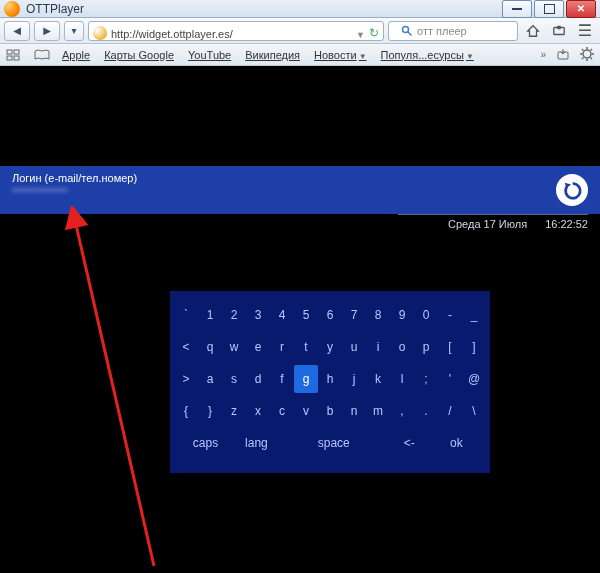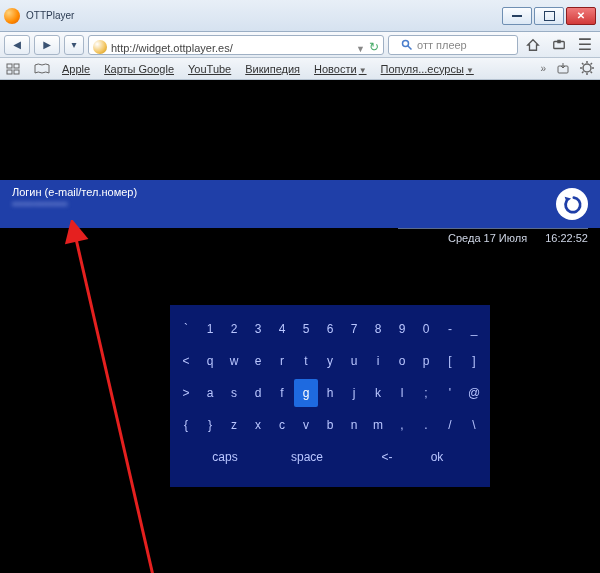--- a/index.html
+++ b/index.html
@@ -5,27 +5,27 @@
   * { box-sizing: border-box; margin: 0; padding: 0; }
   body {
     font-family: "Segoe UI", Tahoma, sans-serif;
     width: 600px;
     height: 573px;
     overflow: hidden;
     background: #000;
   }
   
   .titlebar {
-    height: 32px;
+    height: 18px;
     background: linear-gradient(#e8eff7, #d6e2f0);
     border-bottom: 1px solid #9aaec4;
     display: flex;
     align-items: center;
     padding: 0 4px;
-    font-size: 10px;
+    font-size: 12px;
     color: #2b3b52;
   }
   .titlebar .ff-icon {
     width: 16px; height: 16px;
     border-radius: 50%;
     background: radial-gradient(circle at 30% 30%, #ffd27a, #ff8a00 60%, #d95700);
     margin-right: 6px;
     display: inline-block;
   }
   .titlebar .title-text { flex: 1; }
@@ -405,20 +405,21 @@
         <div class="key">b</div>
         <div class="key">n</div>
         <div class="key">m</div>
         <div class="key">,</div>
         <div class="key">.</div>
         <div class="key">/</div>
         <div class="key">\</div>
       </div>
     <div class="osk-row fn">
       <div class="fnkey fn-caps">caps</div>
+      <div class="fnkey fn-lang">lang</div>
       <div class="fnkey fn-space">space</div>
       <div class="fnkey fn-back">&lt;-</div>
       <div class="fnkey fn-ok">ok</div>
     </div>
   </div>
 
   <svg class="arrow" width="120" height="370">
     <defs>
       <marker id="ah" markerWidth="12" markerHeight="12" refX="6" refY="6" orient="auto">
         <path d="M2 2 L10 6 L2 10 Z" fill="#e5201f"></path>

